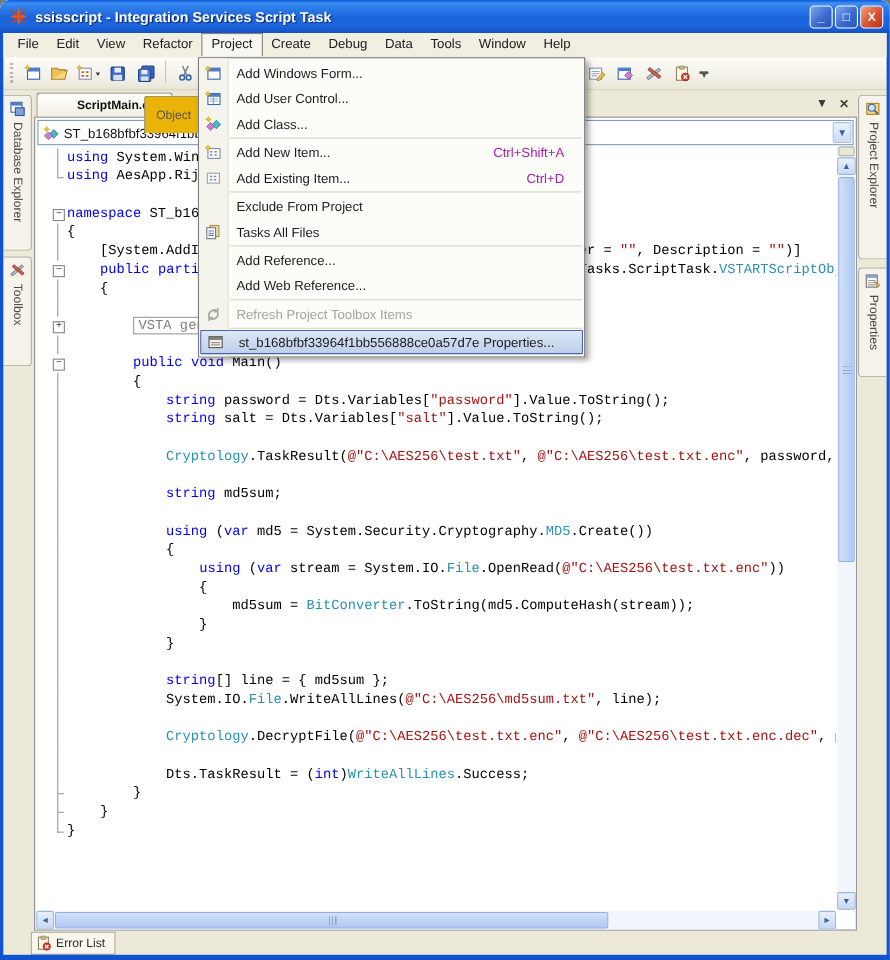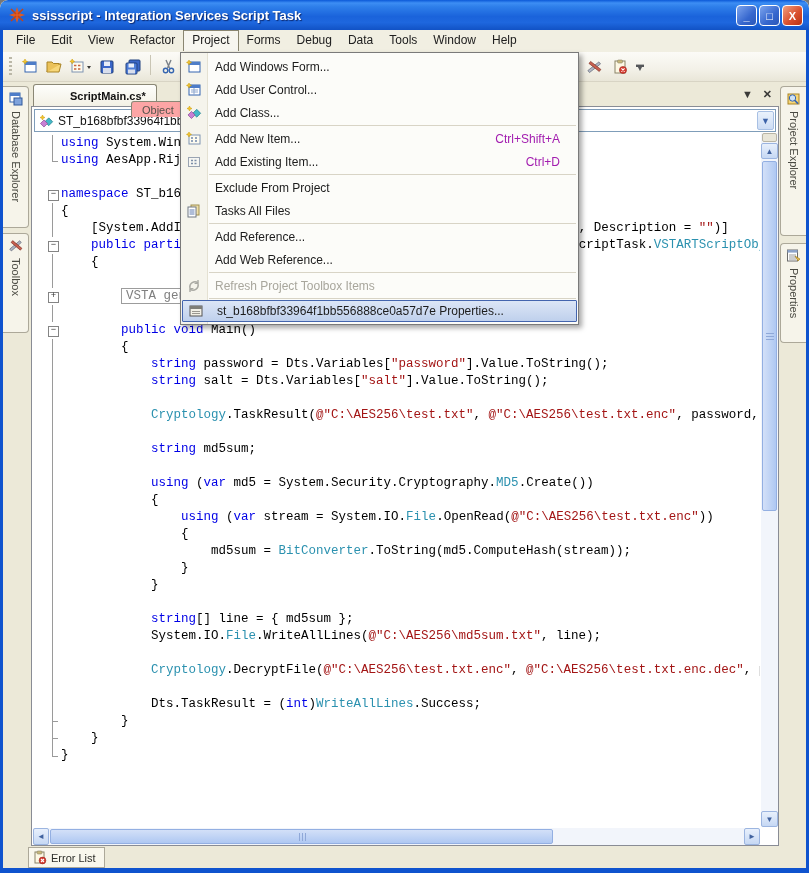--- a/index.html
+++ b/index.html
@@ -36,21 +36,21 @@
   .tbtn{width:24px;height:24px;margin:0 1px;display:flex;align-items:center;justify-content:center;}
   .tsep{width:1px;height:20px;background:#C9C5B4;margin:0 4px;}
   .tspacer{width:322px;}
   .tovf{width:14px;height:24px;display:flex;flex-direction:column;align-items:center;justify-content:center;
     color:#55575A;font-size:8px;line-height:4px;}
   
   #tabstrip{position:absolute;left:3px;top:82px;width:803px;height:24px;z-index:2;}
   .doc-tab{position:absolute;top:2px;height:22px;border:1px solid #8A8775;border-bottom:none;
     border-radius:3px 3px 0 0;display:flex;align-items:center;padding:0 10px;font-size:11px;}
   #tab-active{left:30px;background:linear-gradient(180deg,#FEFEFC,#F2F0E4);font-weight:bold;color:#111;padding-left:36px;}
-  #tab-other{left:128px;background:#fca5a5;color:#55544C;height:16px;top:19px;}
+  #tab-other{left:128px;background:#eab308;color:#55544C;height:34px;top:5px;}
   #tab-ctrls{position:absolute;right:34px;top:6px;display:flex;gap:10px;color:#3A3A38;font-size:11px;}
   
   #editor-box{position:absolute;left:31px;top:106px;width:748px;height:740px;background:#fff;
     border:1px solid #898C95;z-index:1;}
   #navbar{position:absolute;left:2px;top:2px;width:742px;height:23px;border:1px solid #7F9DB9;
     background:#fff;display:flex;align-items:center;}
   #navbar-text{font-size:12px;color:#111;margin-left:4px;white-space:nowrap;}
   #nav-drop{position:absolute;right:1px;top:1px;bottom:1px;width:17px;
     background:linear-gradient(180deg,#EAF2FC,#CCDCF4);border:1px solid #A8C0E4;border-radius:2px;
     color:#3C62A8;font-size:9px;display:flex;align-items:center;justify-content:center;}
@@ -87,21 +87,21 @@
   .grip-v{position:absolute;left:3px;top:50%;width:8px;height:7px;margin-top:-3px;
     background:repeating-linear-gradient(180deg,#8FA8D8 0 1px,transparent 1px 3px);}
   #hscroll{position:absolute;left:1px;right:18px;bottom:0;height:17px;background:#F2F5FB;}
   #hleft{left:0;top:0;width:16px;height:17px;}
   #hright{right:0;top:0;width:16px;height:17px;}
   #hthumb{position:absolute;left:17px;top:1px;height:15px;width:503px;
     background:linear-gradient(180deg,#D3E0F8,#AFC8F2);border:1px solid #93AFE2;border-radius:2px;}
   .grip-h{position:absolute;top:3px;left:50%;height:8px;width:7px;margin-left:-3px;
     background:repeating-linear-gradient(90deg,#8FA8D8 0 1px,transparent 1px 3px);}
   
-  #project-menu{position:absolute;left:180px;top:52px;width:399px;z-index:50;background:#FCFCF9;
+  #project-menu{position:absolute;left:180px;top:52px;width:352px;z-index:50;background:#FCFCF9;
     border:1px solid #7A7A7A;box-shadow:3px 3px 5px rgba(0,0,0,.35);padding:2px 0;}
   #project-menu::before{content:"";position:absolute;left:0;top:0;bottom:0;width:26px;
     background:#F5F4EC;border-right:1px solid #E4E1D2;}
   .pm-item{position:relative;height:23px;display:flex;align-items:center;font-size:12px;color:#1C1C1C;}
   .pm-ic{flex:0 0 26px;display:flex;align-items:center;justify-content:center;position:relative;}
   .pm-label{flex:1;padding-left:8px;white-space:nowrap;}
   .pm-short{padding-right:18px;color:#a21caf;}
   .pm-item.disabled .pm-label{color:#A8A69C;}
   .pm-sep{height:3px;position:relative;}
   .pm-sep::after{content:"";position:absolute;left:28px;right:2px;top:1px;height:1px;background:#D8D4C6;}
@@ -143,21 +143,21 @@
       <div class="cap close">X</div>
     </div>
   </div>
 
   <div id="menubar">
       <span class="mb-item">File</span>
       <span class="mb-item">Edit</span>
       <span class="mb-item">View</span>
       <span class="mb-item">Refactor</span>
       <span class="mb-item open">Project</span>
-      <span class="mb-item">Forms</span>
+      <span class="mb-item">Create</span>
       <span class="mb-item">Debug</span>
       <span class="mb-item">Data</span>
       <span class="mb-item">Tools</span>
       <span class="mb-item">Window</span>
       <span class="mb-item">Help</span>
     </div>
 
   <div id="toolbar">
     <div class="tgrip"></div>
     <span id="tb-left" style="display: flex;">

